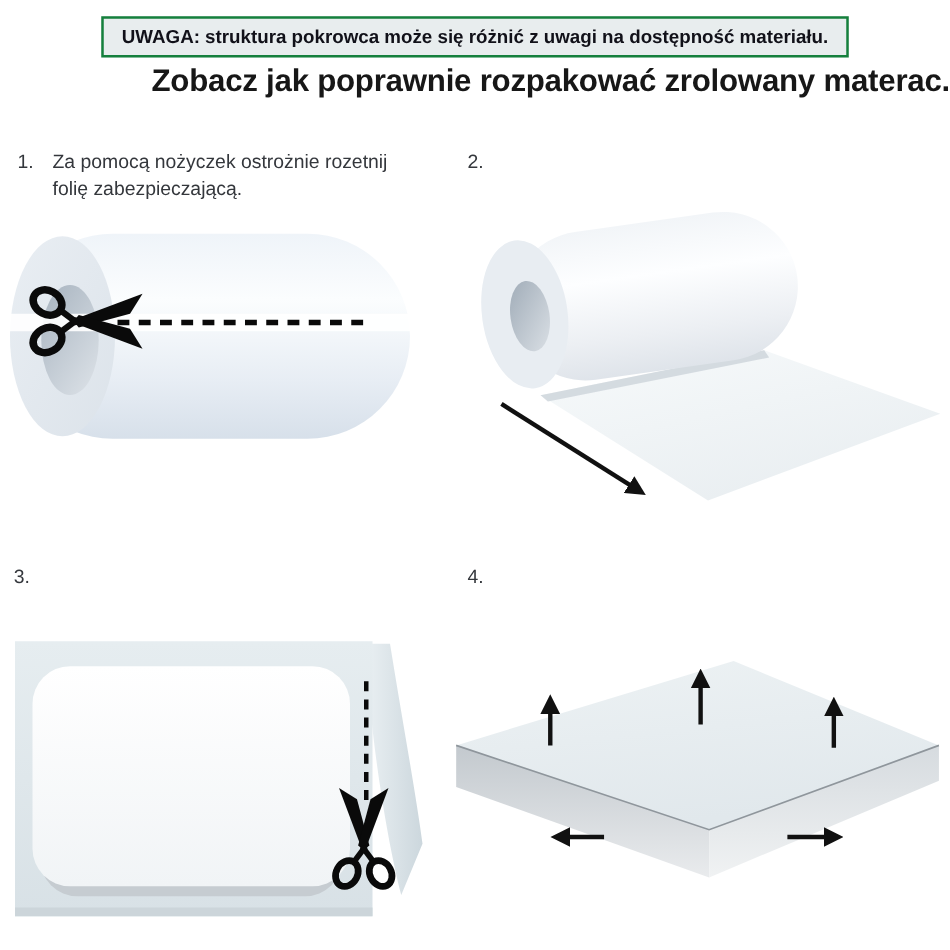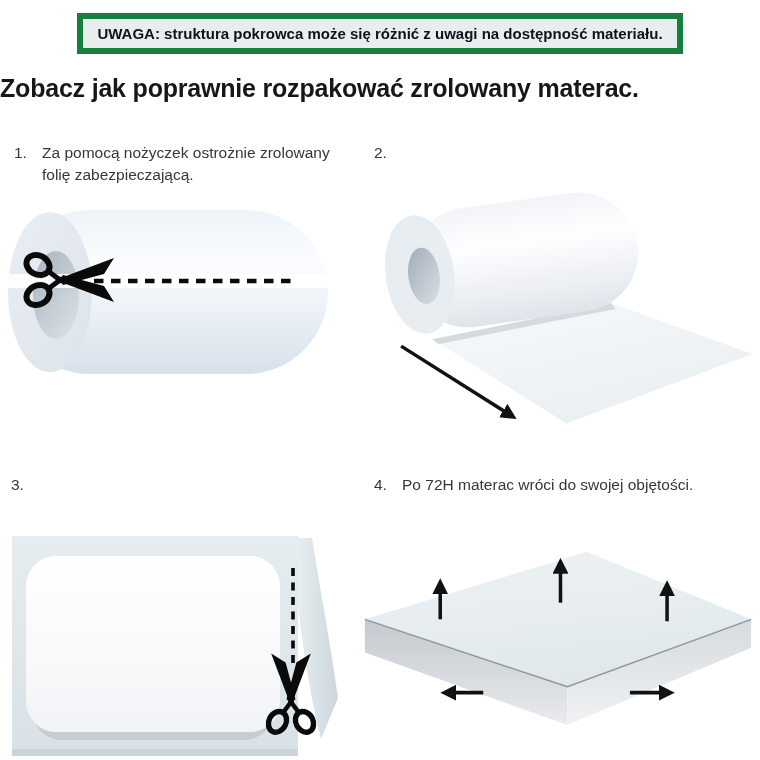--- a/index.html
+++ b/index.html
@@ -1,23 +1,23 @@
 <!DOCTYPE html>
 <html><head>
 <meta charset="utf-8">
 <style>
   html,body{margin:0;padding:0;background:#ffffff;}
   body{font-family:"Liberation Sans",sans-serif;-webkit-font-smoothing:antialiased;}
   .page{position:relative;width:760px;height:760px;background:#ffffff;overflow:hidden;}
 
   .banner-row{text-align:center;padding-top:13px;}
-  .banner{display:inline-block;background:#e8edee;border:6px solid #15803d;
+  .banner{display:inline-block;background:#e8edee;border:2px solid #15803d;
           padding:6px 14px;font-size:15px;font-weight:700;color:#111119;}
 
-  .heading{margin:20px 0 0;text-align:left;font-size:25px;font-weight:700;
+  .heading{margin:5px 0 0;text-align:right;font-size:25px;font-weight:700;
            color:#171717;letter-spacing:-0.2px;}
 
   .rows{margin-top:39px;}
   .row{display:grid;grid-template-columns:372px 388px;}
   .row-1{height:332px;}
 
   .step-label{display:flex;font-size:15.5px;line-height:22px;color:#34373c;}
   .step-num{width:28px;flex:0 0 28px;}
   .cell-1 .step-label{padding-left:14px;}
   .cell-1 .step-text{max-width:300px;}
@@ -43,21 +43,21 @@
 
   <h1 class="heading">Zobacz jak poprawnie rozpakować zrolowany materac.</h1>
 
   <div class="rows">
 
     <div class="row row-1">
 
       <div class="cell cell-1">
         <div class="step-label">
           <span class="step-num">1.</span>
-          <span class="step-text">Za pomocą nożyczek ostrożnie zrolowany folię zabezpieczającą.</span>
+          <span class="step-text">Za pomocą nożyczek ostrożnie rozetnij folię zabezpieczającą.</span>
         </div>
         <svg class="fig fig-1" width="335" height="210" viewBox="0 0 335 210" xmlns="http://www.w3.org/2000/svg">
           <defs>
             <linearGradient id="g1body" x1="0" y1="0" x2="0" y2="1">
               <stop offset="0" stop-color="#eff4f9"></stop>
                 <stop offset="0.32" stop-color="#fbfdfe"></stop>
               <stop offset="0.72" stop-color="#e7edf4"></stop>
                 <stop offset="1" stop-color="#d7e0ea"></stop>
             </linearGradient>
             <linearGradient id="g1cap" x1="0" y1="0" x2="1" y2="1">
@@ -157,21 +157,20 @@
             <ellipse cx="-22" cy="-15" rx="12" ry="9.5" fill="none" stroke-width="6" transform="rotate(28 -22 -15)"></ellipse>
             <ellipse cx="-22" cy="15" rx="12" ry="9.5" fill="none" stroke-width="6" transform="rotate(-28 -22 15)"></ellipse>
             <circle cx="0" cy="0" r="3.2" stroke="none"></circle>
           </g>
         </svg>
       </div>
 
       <div class="cell cell-4">
         <div class="step-label">
           <span class="step-num">4.</span>
-          <span class="step-text">Po 72H materac wróci do swojej objętości.</span>
         </div>
         <svg class="fig fig-4" width="396" height="225" viewBox="0 0 405 230" xmlns="http://www.w3.org/2000/svg">
           <defs>
             <linearGradient id="g4top" x1="0" y1="0" x2="0.3" y2="1">
               <stop offset="0" stop-color="#edf2f4"></stop>
                 <stop offset="1" stop-color="#e1e8ec"></stop>
             </linearGradient>
             <linearGradient id="g4left" x1="0" y1="0" x2="0" y2="1">
               <stop offset="0" stop-color="#c3c9ce"></stop>
                 <stop offset="1" stop-color="#e9ebed"></stop>

